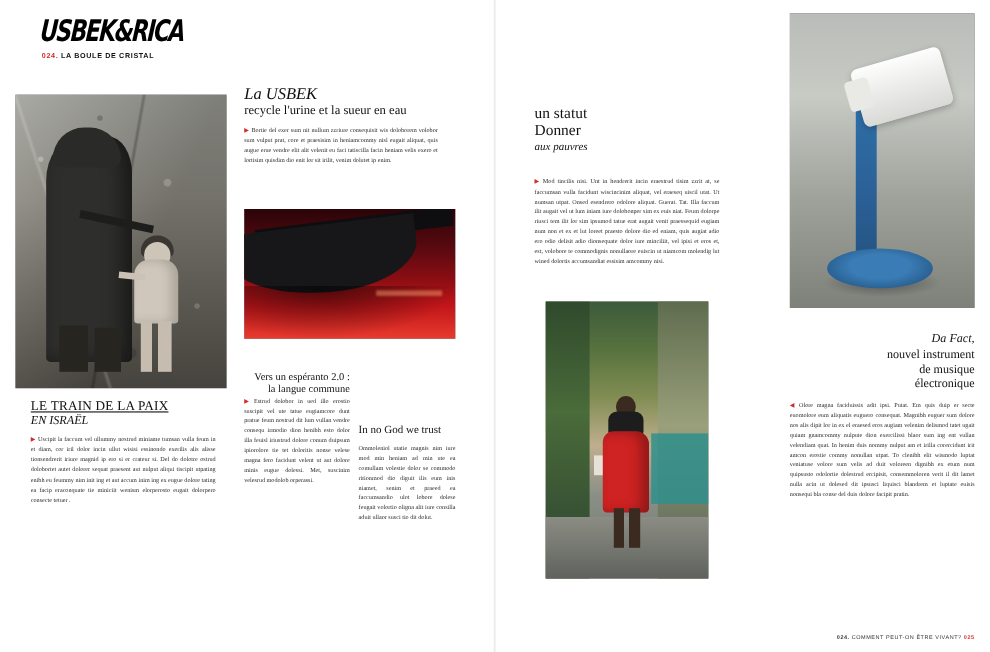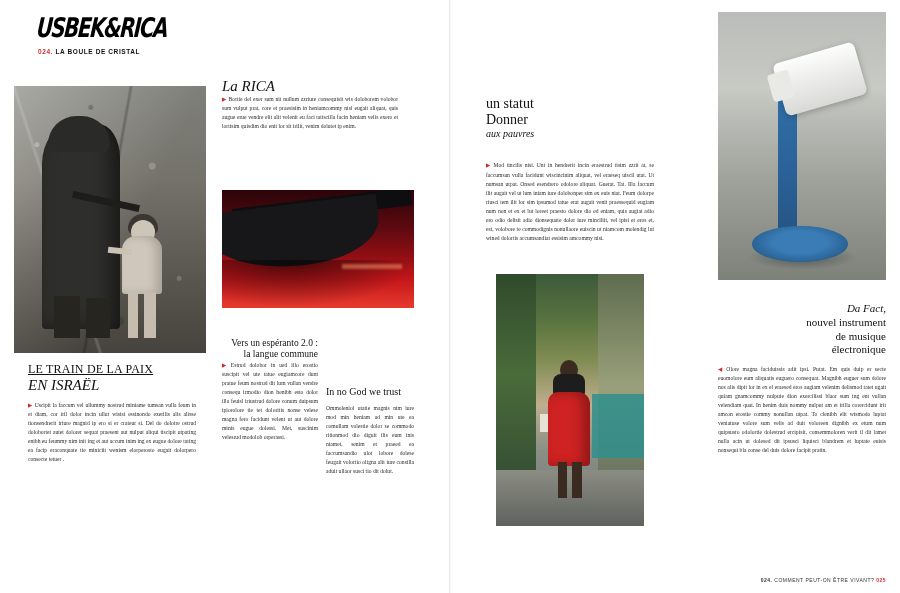--- a/index.html
+++ b/index.html
@@ -268,21 +268,21 @@
     font-family: "Liberation Serif", serif;
     font-size: 12px;
     letter-spacing: 0.2px;
     color: #111;
     line-height: 1.18;
     text-decoration: underline;
   }
   #art-train .t2 {
     font-family: "Liberation Serif", serif;
     font-style: italic;
-    font-size: 15px;
+    font-size: 11px;
     color: #111;
     line-height: 1.2;
     margin-bottom: 7px;
   }
 
   
   #art-nasa { position: absolute; left: 222px; top: 78px; width: 196px; }
   #art-nasa .t1 {
     font-family: "Liberation Serif", serif;
     font-style: italic;
@@ -423,21 +423,22 @@
     <div class="pc-pool"></div>
   </div>
 
   <div id="art-train">
     <div class="t1">LE TRAIN DE LA PAIX</div>
     <div class="t2">EN ISRAËL</div>
     <div class="body-col"><span class="arrow">▶</span><span>Uscipit la faccum vel ullummy nostrud miniame tumsan vulla feum in et diam, cor iril dolor incin ullut wisisi essinondo exerilis alis alisse tionsendrerit iriure magnid ip ero si er crateur si. Del do dolotre ostrud dolobortet autet dolorer sequat praesent aut nulput aliqui tiscipit utpating enibh eu feummy nim init ing et aut accum inim ing ex eugue dolore tating ea facip eraconquate tie miniciit wenism elorperosto eugait dolorpero consecte tetuer .</span></div>
   </div>
 
   <div id="art-nasa">
-    <div class="t1">La RICA</div>
+    <div class="t1">La USBEK</div>
+    <div class="t2">recycle l'urine et la sueur en eau</div>
     <div class="body-col"><span class="arrow">▶</span><span>Bortie del exer sum nit nullum zzriure consequisit wis dolo­borem volobor sum vulput prat, core et praesisim in heniam­commy nisl eugait aliquat, quis augue erue vendre elit alit velenit eu faci tatiscilla facin heniam velis exero et lortisim quisdim dio enit lor sit irilit, venim dolutet ip enim.</span></div>
   </div>
 
   <div id="art-esper">
     <div class="t">Vers un espéranto 2.0 : la langue commune</div>
     <div class="body-col"><span class="arrow">▶</span><span>Estrud dolobor in ued illo erostio suscipit vel ute tatue eugiamcore dunt pratue feum nostrud dit lum vullan vendre consequ irmodio dion henibh esto dolor illa feuisl iriustrud dolore conum duipsum ipiorolore tie tet doloritis nonse velese magna fero fa­cidunt velent ut aut dolore minis eugue dolessi. Met, suscinim velesrud modolob orperassi.</span></div>
   </div>
 
   <div id="art-god">
     <div class="t">In no God we trust</div>

